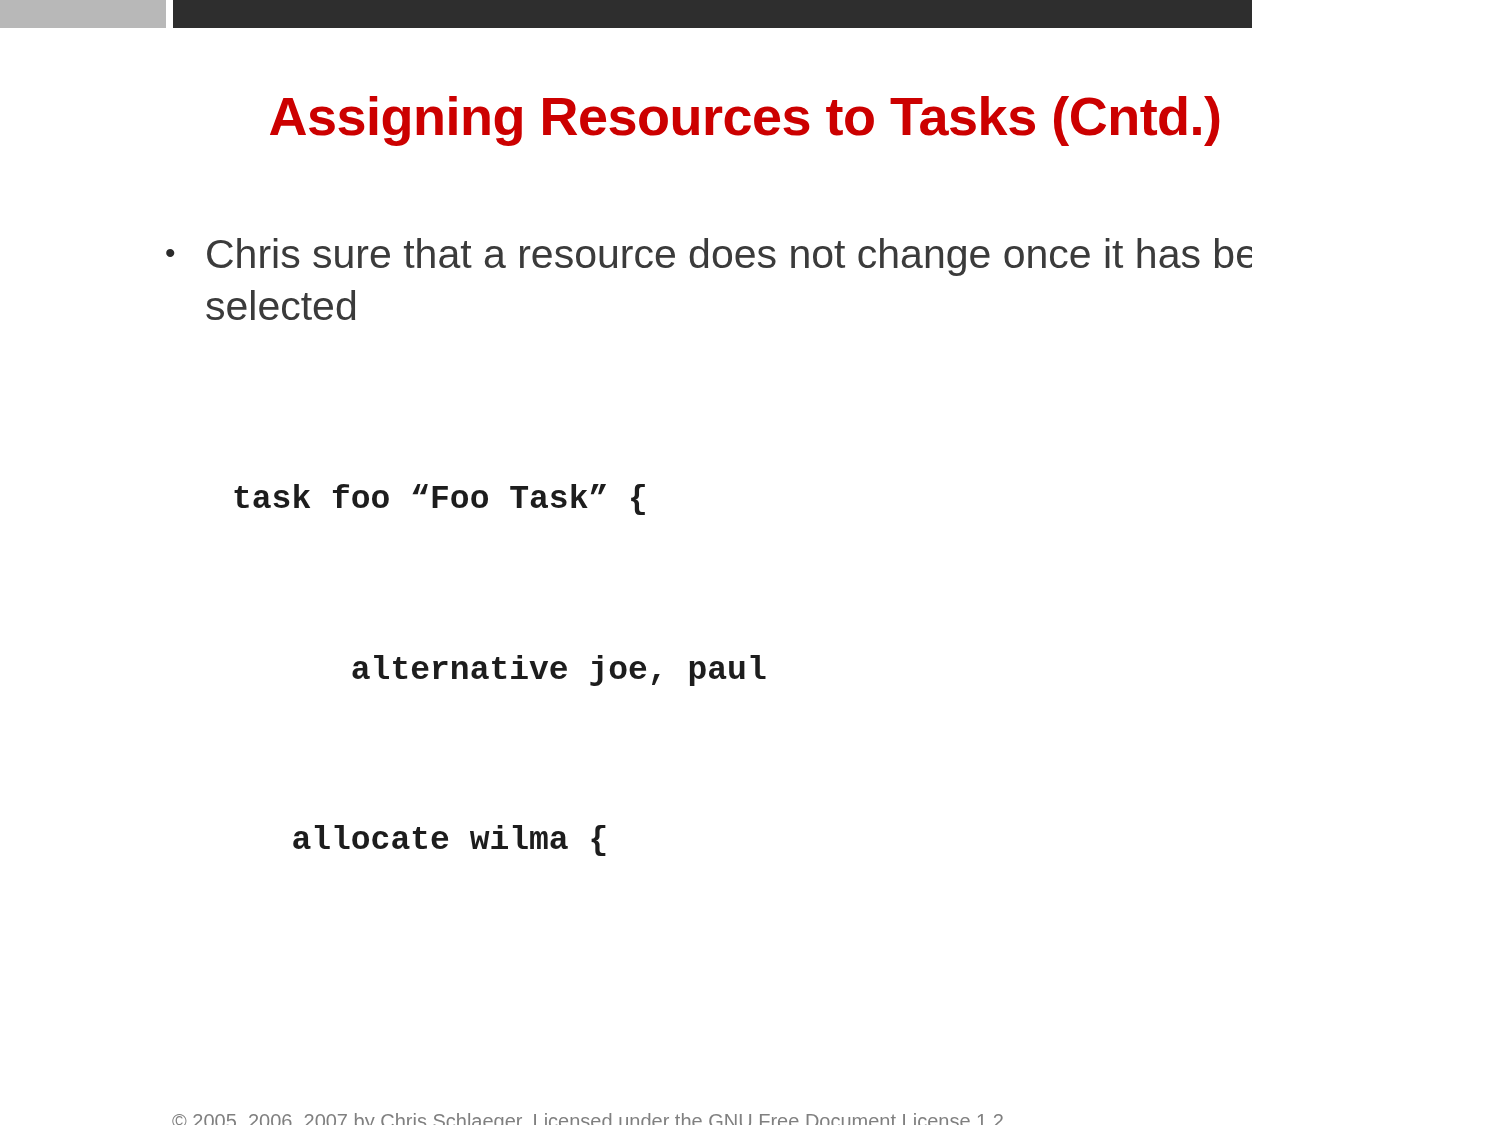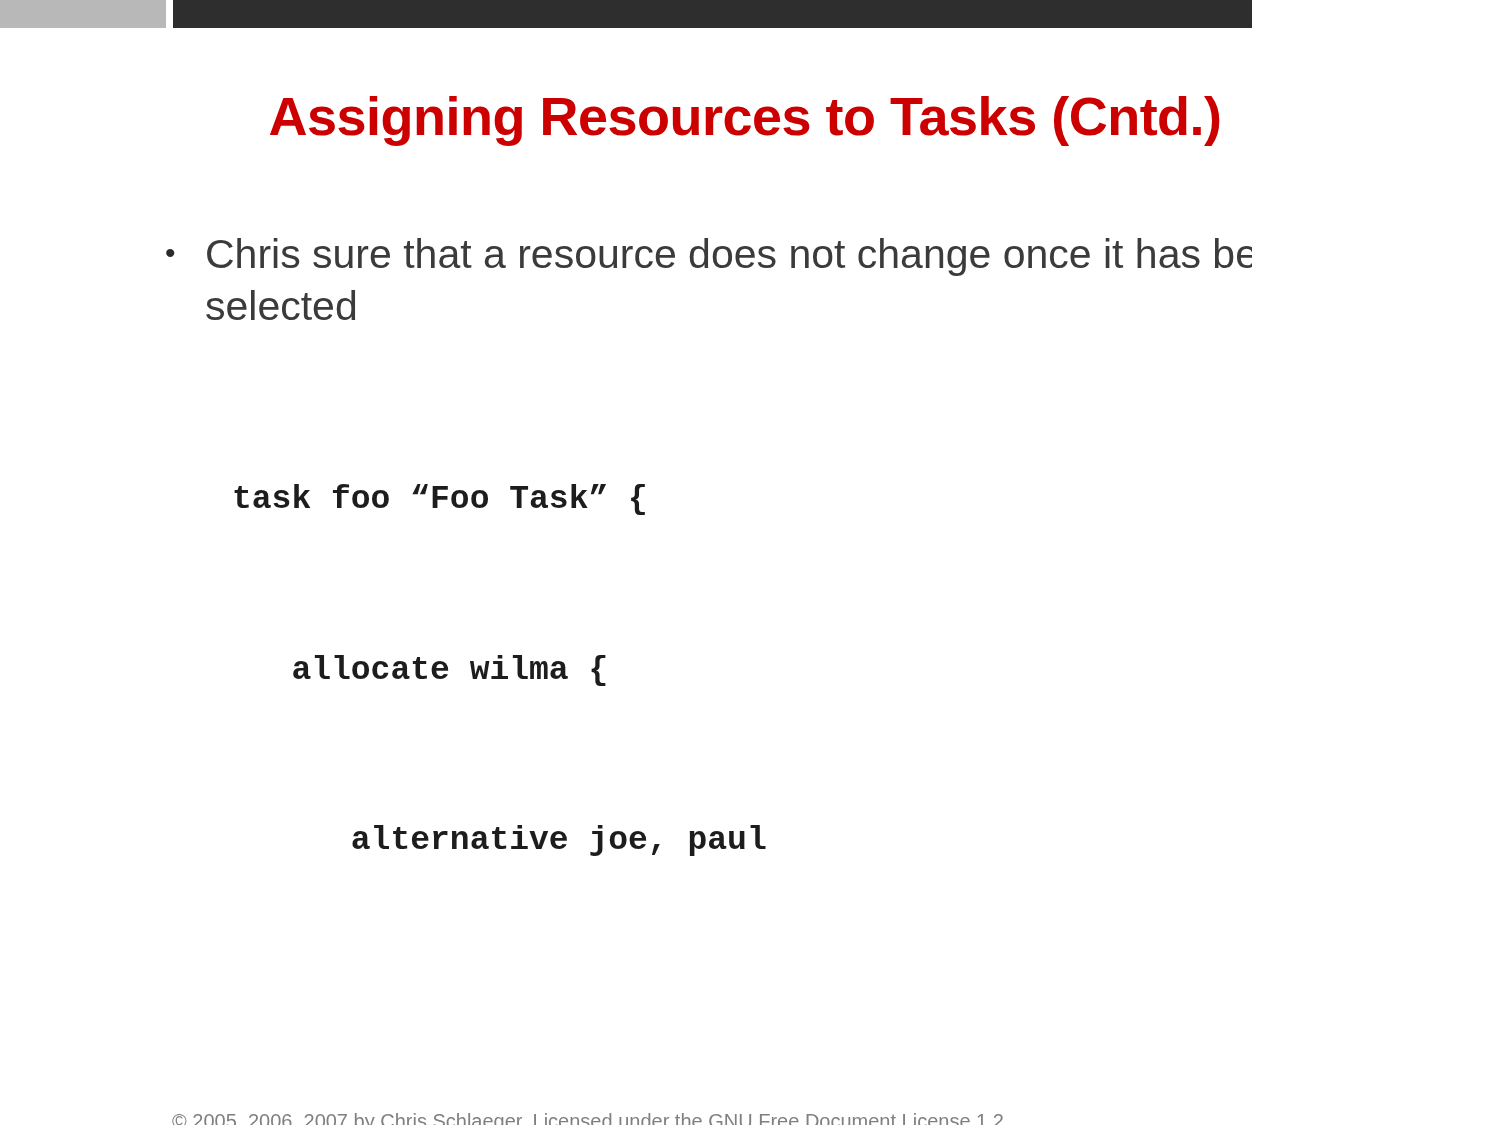--- a/index.html
+++ b/index.html
@@ -154,22 +154,22 @@
 
   <div class="body-area">
 
     <div class="bullet-row first">
       <span class="bullet-marker">•</span>
       <span class="bullet-text">Chris sure that a resource does not change once it has been selected</span>
     </div>
 
     <div class="code-block">
       <div class="code-line">task foo “Foo Task” {</div>
+      <div class="code-line">      alternative joe, paul</div>
       <div class="code-line">   allocate wilma {</div>
-      <div class="code-line">      alternative joe, paul</div>
       
       
       
     </div>
 
   </div>
 
   <div class="footer">© 2005, 2006, 2007 by Chris Schlaeger, Licensed under the GNU Free Document License 1.2</div>
 
 </div>

